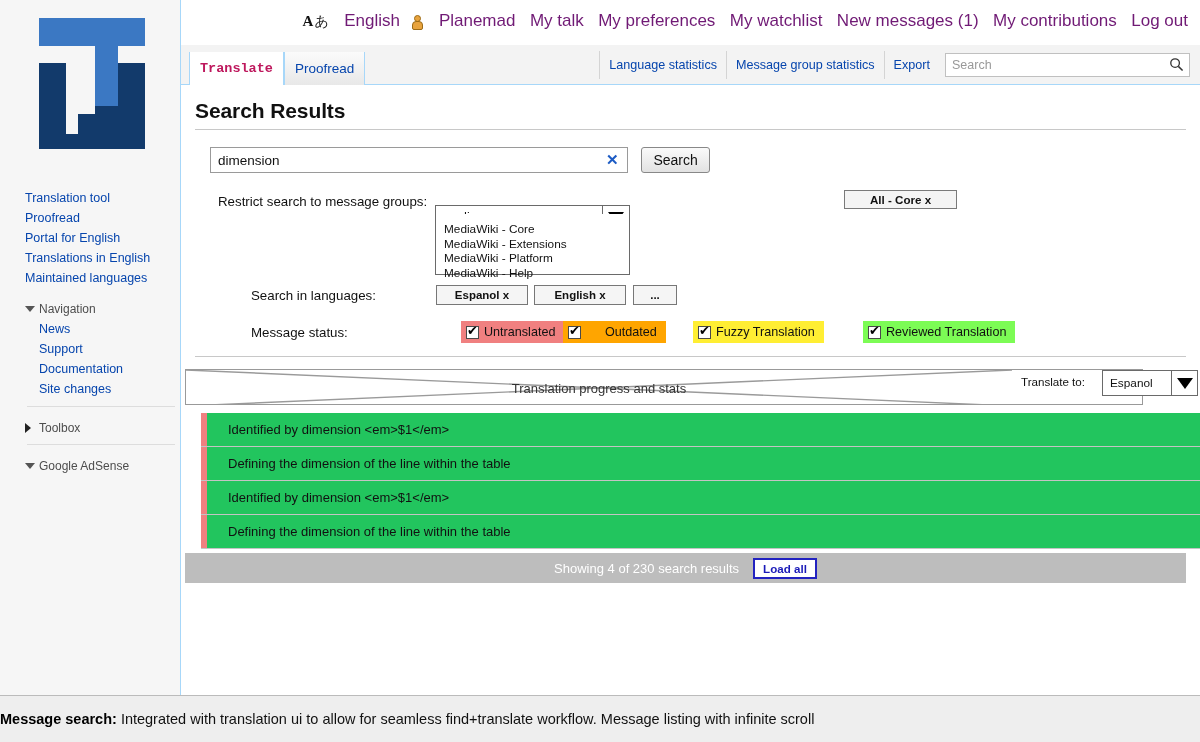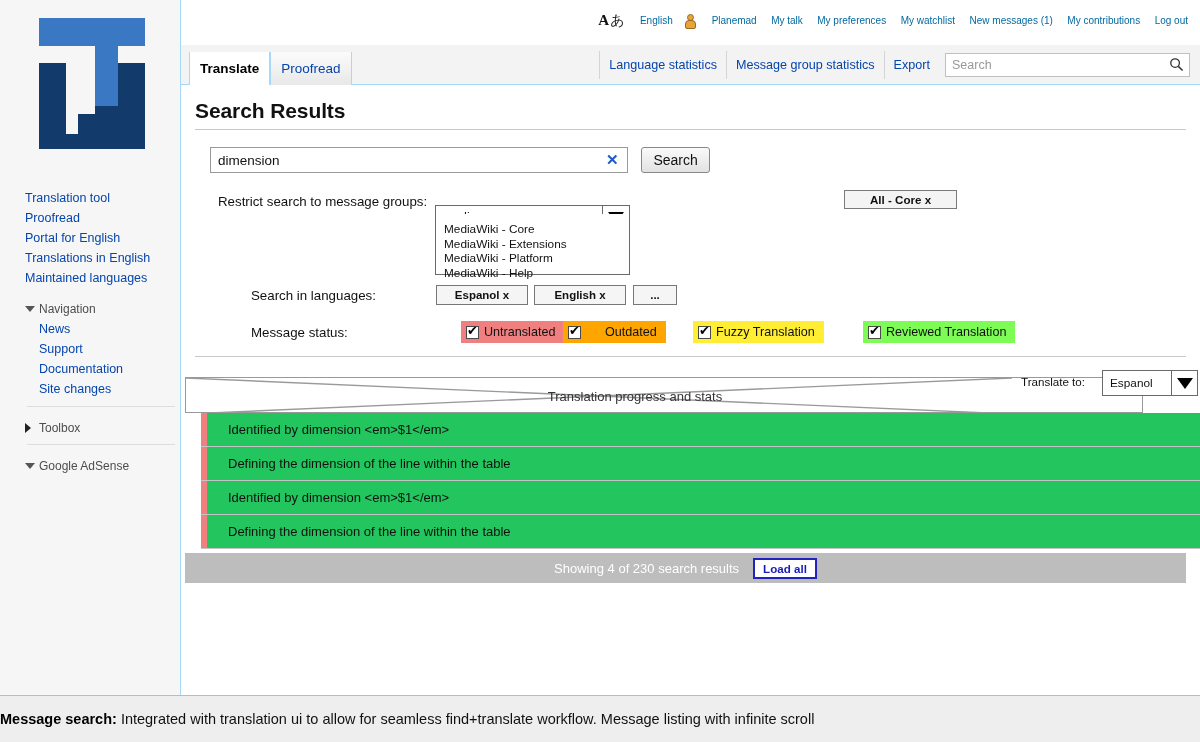--- a/index.html
+++ b/index.html
@@ -38,21 +38,21 @@
   .portlet-body { padding-left: 14px; margin-top: 1px; }
   .portlet-body .side-link { font-size: 12.5px; line-height: 20px; }
   .portlet-sep { border-top: 1px solid #ddd; margin: 7px 6px 0 2px; }
 
   
   #personal-bar {
     position: absolute; left: 181px; top: 0; right: 0; height: 45px;
     text-align: right; padding-right: 12px; padding-top: 11px; white-space: nowrap;
   }
   #personal-bar .pitem {
-    display: inline-block; color: #0369a1; font-size: 10px;
+    display: inline-block; color: #701a75; font-size: 17px;
     text-decoration: none; margin-left: 10px; vertical-align: middle;
   }
   .lang-icon { display:inline-block; vertical-align: middle; margin-right:1px; }
   .lang-icon b { font-size: 15px; color: #111; font-weight: bold; font-family:"Liberation Serif", serif;}
   .lang-icon i { font-size: 14px; color: #222; font-style: normal; margin-left:1px; }
   .user-icon {
     display:inline-block; width: 9px; height: 13px; vertical-align: middle;
     margin-right: 3px; position: relative; margin-left: 8px;
   }
   .user-icon::before{
@@ -72,23 +72,23 @@
   }
   #tabs-left { position:absolute; left: 8px; top: 0; height: 40px; display:flex; align-items:flex-end; }
   #tabs-right { position:absolute; right: 0px; top: 0; height: 40px; display:flex; align-items:center; }
   .tab {
     display:block; padding: 0 10px; height: 33px; line-height: 33px;
     font-size: 13.5px; color:#0645ad; text-decoration:none;
     border-left:1px solid #a7d7f9; border-right:1px solid #a7d7f9;
     background: linear-gradient(to bottom,#fbfbfb,#e8e8e8);
   }
   .tab.selected {
-    color:#000000; font-weight:bold; background:#fff;
+    color:#be185d; font-weight:bold; background:#fff;
     height:34px; line-height:33px;
-    border-bottom: 1px solid #fff; position:relative; top:1px;
+    border-bottom: 1px solid #fff; position:relative; top:1px;font-family:Liberation Mono, monospace;
   }
   .tab.right-tab {
     background: transparent; border-left:1px solid #d4d4d4; border-right:none;
     height: 28px; line-height: 28px; font-size:12.6px; padding: 0 9px;
   }
   #search-slot {
     margin-left: 6px; margin-right: 10px; position: relative;
     width: 245px; height: 24px;
   }
   #hdr-search {
@@ -191,22 +191,22 @@
   #st0 { left:246px;margin-left:34px; }
   #st1 { left:382px;gap:19px; }
   #st2 { left:512px; }
   #st3 { left:682px; }
 
   #status-rule { margin: 11px 14px 0 14px; border-top: 1px solid #c8c8c8; }
 
   
   #progrow { position:relative; margin-top: 12px; height: 36px; }
   #prog-box {
-    position:absolute; left:4px; top:8px; width:958px; height:36px;
-    border:1px solid #999; background:#fff; overflow:hidden;padding-left:36px;
+    position:absolute; left:4px; top:0; width:958px; height:36px;
+    border:1px solid #999; background:#fff; overflow:hidden;
   }
   #prog-box svg { position:absolute; left:0; top:0; }
   #prog-text {
     position:absolute; width:826px; top:11px; text-align:center;
     font-size:13px; color:#333;
   }
   #translate-to {
     position:absolute; left:840px; top:6px; font-size:11.6px; color:#111;
   }
   #tgt-select {

